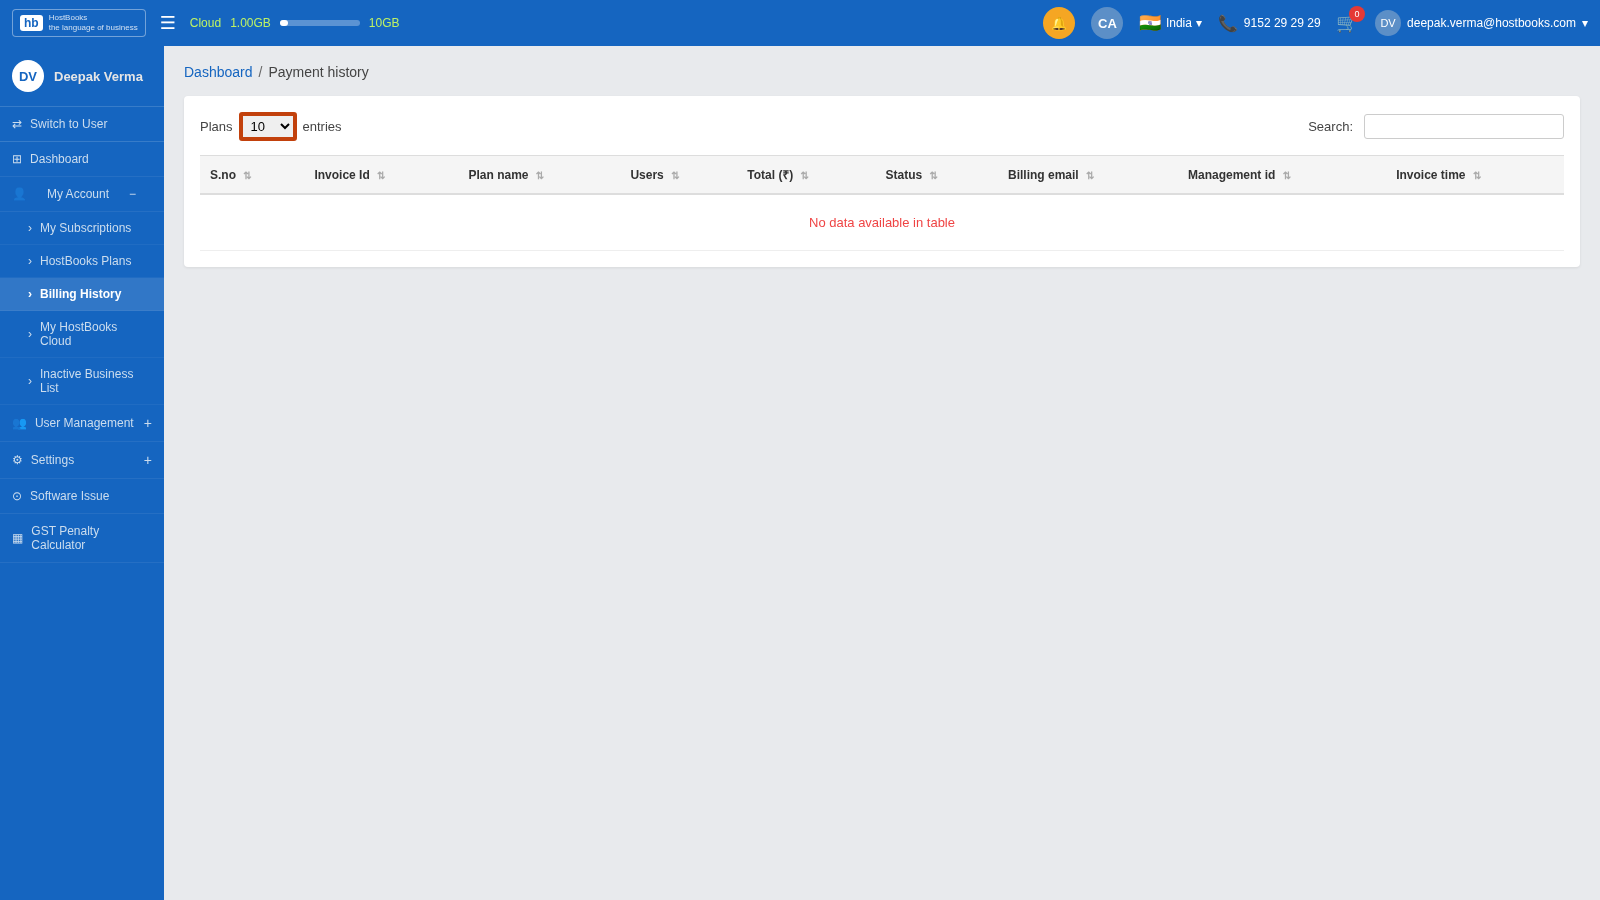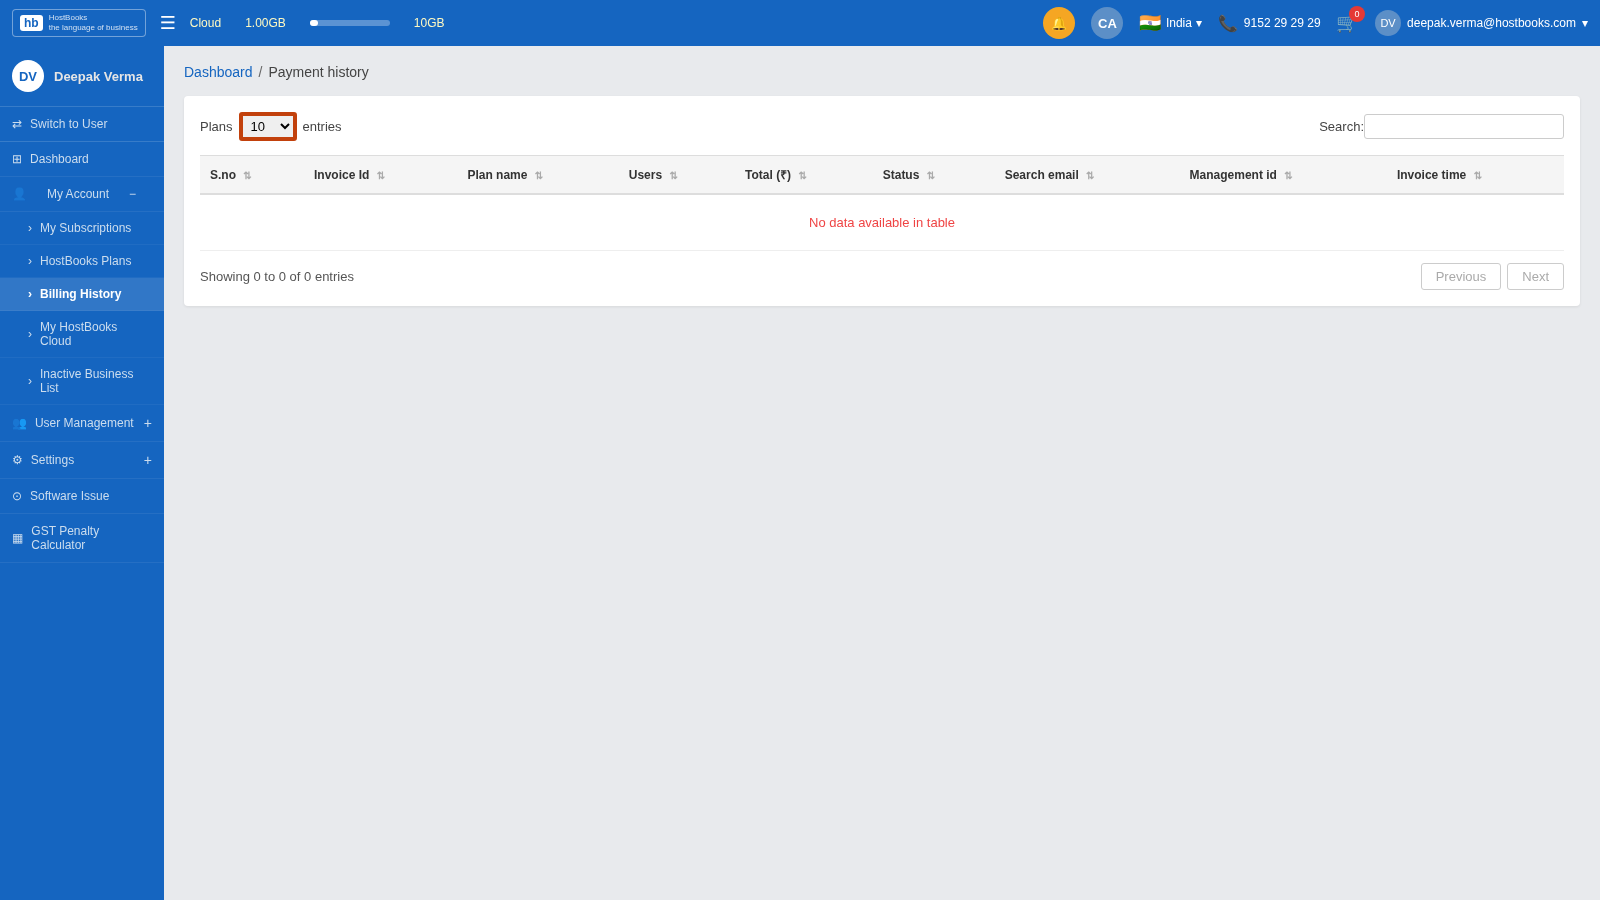--- a/index.html
+++ b/index.html
@@ -27,21 +27,21 @@
       background: #fff;
       color: #1565c0;
       font-weight: 900;
       font-size: 12px;
       border-radius: 3px;
       padding: 1px 4px;
     }
     .logo-text { color: #fff; font-size: 11px; line-height: 1.2; }
     .logo-text span { display: block; font-size: 8px; opacity: 0.8; }
     .hamburger-icon { color: #fff; font-size: 18px; cursor: pointer; }
-    .cloud-info { display: flex; align-items: center; gap: 24px; color: #fef9c3; font-size: 12px; }
+    .cloud-info { display: flex; align-items: center; gap: 9px; color: #bef264; font-size: 12px; }
     .progress-bar-wrap { width: 80px; height: 6px; background: rgba(255,255,255,0.3); border-radius: 3px; }
     .progress-bar-fill { width: 10%; height: 100%; background: #fff; border-radius: 3px; }
 
     .topbar-right { display: flex; align-items: center; gap: 16px; }
     .topbar-icon-btn {
       width: 32px; height: 32px; border-radius: 50%;
       display: flex; align-items: center; justify-content: center;
       cursor: pointer; position: relative;
     }
     .topbar-icon-btn.yellow { background: #f5a623; }
@@ -144,21 +144,21 @@
     }
     .table-controls {
       display: flex; justify-content: space-between; align-items: center;
       margin-bottom: 14px;
     }
     .show-entries { display: flex; align-items: center; gap: 6px; font-size: 13px; color: #444; }
     .show-entries select {
       border: 4px solid #c2410c; border-radius: 3px;
       padding: 2px 4px; font-size: 13px;
     }
-    .search-box { display: flex; align-items: center; gap: 0; font-size: 13px; color: #444; margin-left: 19px; }
+    .search-box { display: flex; align-items: center; gap: 11px; font-size: 13px; color: #444; margin-left: 19px; }
     .search-box input {
       border: 1px solid #ccc; border-radius: 3px;
       padding: 4px 8px; font-size: 13px; width: 200px;
     }
 
     table { width: 100%; border-collapse: collapse; font-size: 12px; }
     thead tr { background: #f5f5f5; }
     th {
       padding: 10px 10px; text-align: left;
       border-bottom: 2px solid #ddd; border-top: 1px solid #ddd;
@@ -350,42 +350,35 @@
             </th>
             <th>
               <span>Total (₹)</span>
               <span class="sort-icon">⇅</span>
             </th>
             <th>
               <span>Status</span>
               <span class="sort-icon">⇅</span>
             </th>
             <th>
-              <span>Search email</span>
+              <span>Billing email</span>
               <span class="sort-icon">⇅</span>
             </th>
             <th>
               <span>Management id</span>
               <span class="sort-icon">⇅</span>
             </th>
             <th>
               <span>Invoice time</span>
               <span class="sort-icon">⇅</span>
             </th>
           </tr>
         </thead>
         <tbody id="table-body">
           <tr>
             <td colspan="9" class="no-data">No data available in table</td>
           </tr>
         </tbody>
       </table>
 
-      <div class="table-footer">
-        <span>Showing 0 to 0 of 0 entries</span>
-        <div class="pagination">
-          <button disabled="">Previous</button>
-          <button disabled="">Next</button>
-        </div>
-      </div>
     </div>
   </div>
 </div>
 
 </body></html>

